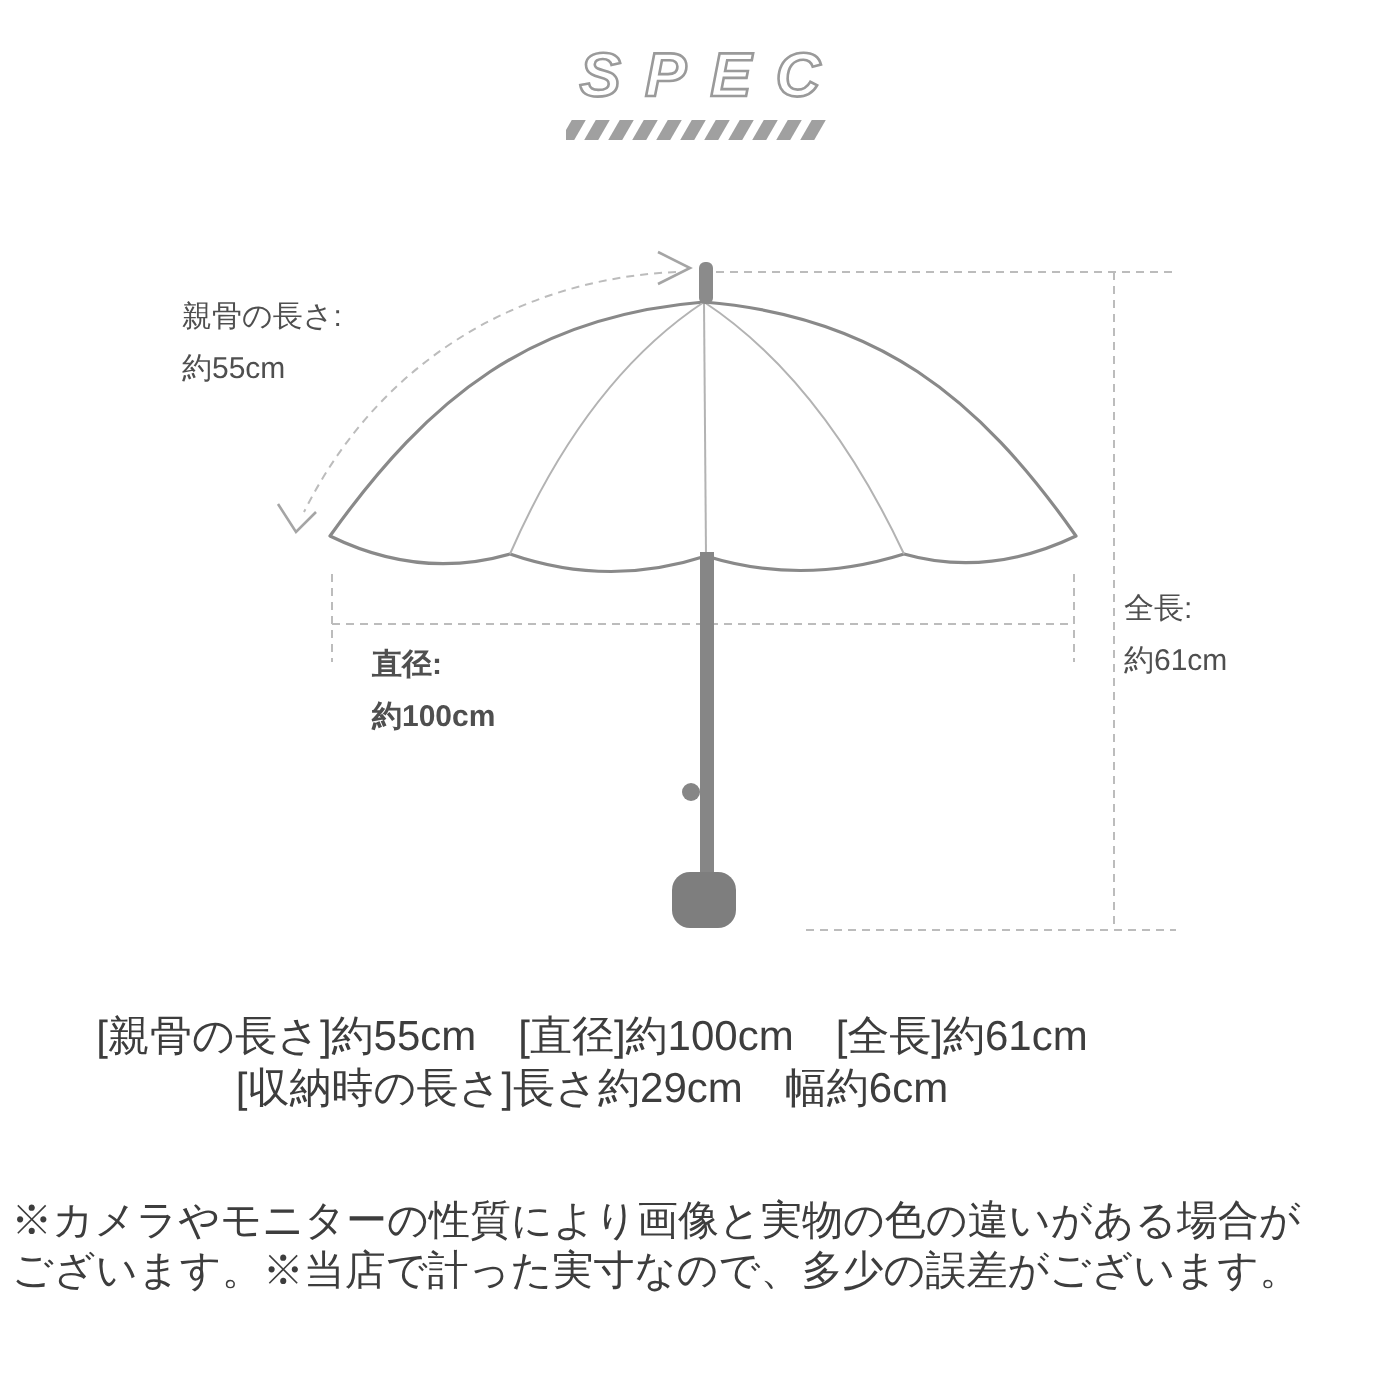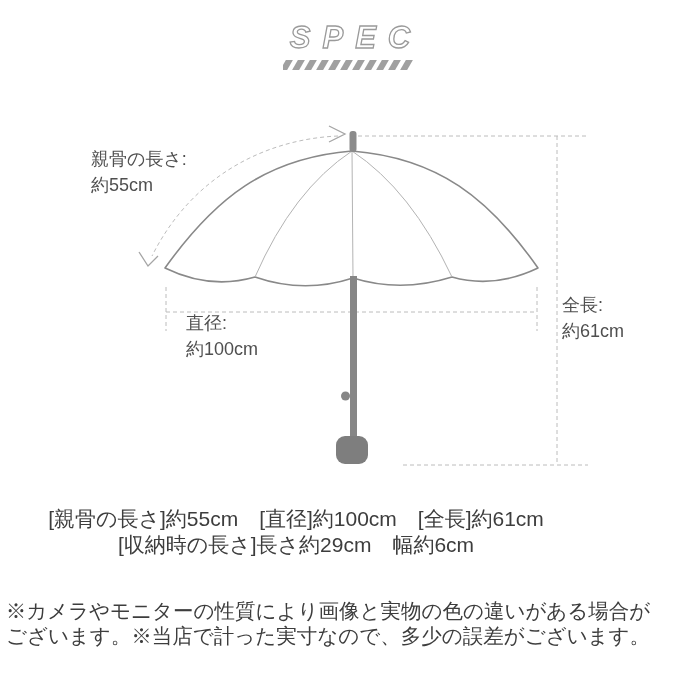--- a/index.html
+++ b/index.html
@@ -53,26 +53,26 @@
     position: absolute;
     left: 80px;
     top: 120px;
     width: 520px;
     height: 350px;
   }
 
   .diagram-label {
     position: absolute;
     color: #4f4f4f;
-    font-size: 18px;
+    font-size: 15px;
     line-height: 26px;
     white-space: nowrap;
   }
   .label-rib   { left: 91px;  top: 146px; }
-  .label-dia   { left: 186px; top: 310px; }
+  .label-dia   { left: 186px; top: 320px; font-weight: bold; }
   .label-total { left: 562px; top: 292px; }
 
   
   .specs-block {
     position: absolute;
     top: 506px;
     left: 0;
     width: 592px;
     text-align: center;
     color: #3d3d3d;

